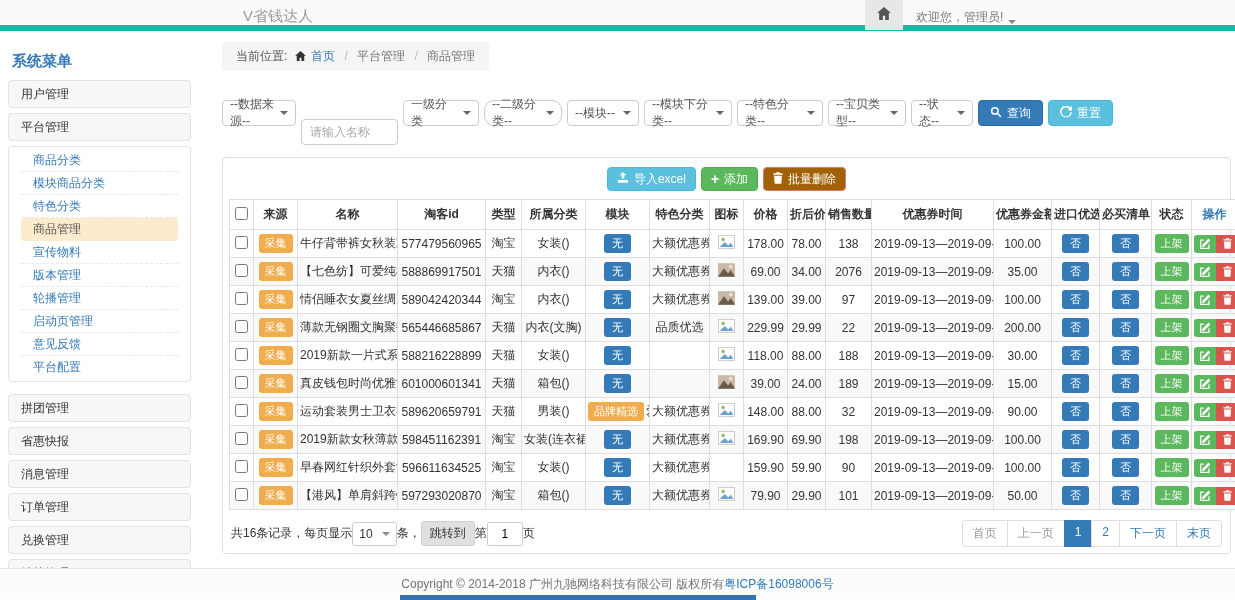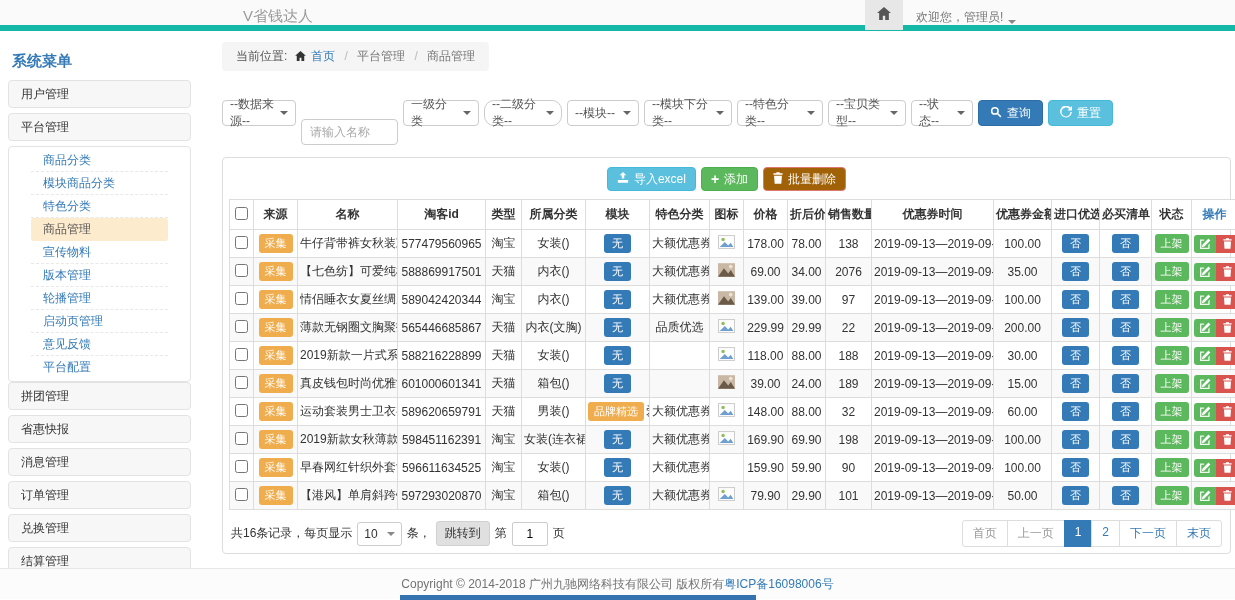--- a/index.html
+++ b/index.html
@@ -10,21 +10,21 @@
   .topbar { position:absolute; left:0; top:0; width:1235px; height:31px; background:#fafafa; border-bottom:6px solid #14b8a6; }
   .brand { position:absolute; left:243px; top:7px; font-size:15px; color:#9a9a9a; }
   .home-box { position:absolute; left:865px; top:0; width:38px; height:30px; background:#e7e7e7; display:flex; align-items:center; justify-content:center; cursor:pointer; }
   .welcome { position:absolute; left:916px; top:9px; color:#777; cursor:pointer; display:flex; align-items:flex-end; }
   .caret { display:inline-block; width:0; height:0; border:4px solid transparent; border-top:4px solid #888; margin-left:5px; transform:translateY(2px); }
 
   
   .sidebar { position:absolute; left:8px; top:42px; width:183px; }
   .side-title { color:#337ab7; font-weight:bold; font-size:15px; padding:10px 4px 9px 4px; }
   .grp { height:28px; line-height:26px; background:#f7f7f7; border:1px solid #e3e3e3; border-radius:4px; padding-left:12px; margin-bottom:5px; color:#333; cursor:pointer; }
-  .subpanel { border:1px solid #e3e3e3; border-radius:4px; background:#fff; margin-bottom:0; padding:2px 22px; }
+  .subpanel { border:1px solid #e3e3e3; border-radius:4px; background:#fff; margin-bottom:12px; padding:2px 12px; }
   .sub { height:23px; line-height:23px; padding-left:12px; color:#337ab7; border-bottom:1px dashed #e8e8e8; cursor:pointer; white-space:nowrap; }
   .sub:last-child { border-bottom:none; }
   .sub.active { background:#fdebcd; border-radius:3px; color:#575757; border-bottom:1px dashed transparent; }
 
   
   .main { position:absolute; left:222px; top:42px; width:1009px; }
   .breadcrumb { display:inline-block; background:#f5f5f5; border-radius:4px; padding:6px 14px; color:#777; margin-bottom:10px; }
   .breadcrumb .pfx { color:#555; }
   .breadcrumb a { color:#337ab7; text-decoration:none; cursor:pointer; }
   .breadcrumb .sep { color:#bbb; padding:0 6px; }
@@ -57,21 +57,21 @@
   .b-orange { background:#f0ad4e; color:#fff; border-radius:3px; padding:2px 6px; font-size:11px; display:inline-block; }
   .b-blue { background:#337ab7; color:#fff; border-radius:3px; padding:2px 8px; font-size:11px; display:inline-block; cursor:pointer; }
   .b-green { background:#5cb85c; color:#fff; border-radius:3px; padding:2px 6px; font-size:11px; display:inline-block; cursor:pointer; }
   .mod-txt { margin-left:2px; }
   .op-group { display:inline-flex; }
   .op-btn { width:22px; height:18px; display:inline-flex; align-items:center; justify-content:center; cursor:pointer; }
   .op-edit { background:#5cb85c; border-radius:3px 0 0 3px; }
   .op-del { background:#d9534f; border-radius:0 3px 3px 0; }
 
   .pagebar { display:flex; justify-content:space-between; align-items:center; margin-top:10px; padding:0 2px; }
-  .pb-left { display:flex; align-items:center; gap:5px; color:#333;justify-content:space-between; }
+  .pb-left { display:flex; align-items:center; color:#333;justify-content:space-between; }
   .pp-sel { height:24px; border:1px solid #ccc; border-radius:3px; background:#fff; display:inline-flex; align-items:center; padding:0 6px; gap:4px; cursor:pointer; }
   .jump-btn { background:#e0e0e0; border:1px solid #d0d0d0; border-radius:3px; padding:3px 8px; color:#333; cursor:pointer; }
   .page-input { width:36px; height:24px; border:1px solid #ccc; border-radius:2px; text-align:center; font-family:inherit; font-size:12px; }
   .pager { display:inline-flex; }
   .pager .pg { border:1px solid #ddd; padding:4px 10px; margin-left:-1px; color:#337ab7; background:#fff; cursor:pointer; }
   .pager .pg:first-child { border-radius:3px 0 0 3px; margin-left:0; }
   .pager .pg:last-child { border-radius:0 3px 3px 0; }
   .pager .pg.muted { color:#999; }
   .pager .pg.active { background:#337ab7; border-color:#337ab7; color:#fff; }
 
@@ -487,21 +487,21 @@
             <td>大额优惠券</td>
             <td><span><svg width="17" height="14" viewBox="0 0 20 16">
                   <rect x="0.5" y="0.5" width="19" height="15" fill="#fdfdfd" stroke="#c4c4c4"></rect>
                   <circle cx="6" cy="5" r="2" fill="#8fbc5a"></circle>
                   <path d="M2 14 L8 8 L12 12 L15 9 L18 14 Z" fill="#6f9fd0"></path>
                 </svg></span></td>
             <td>148.00</td>
             <td>88.00</td>
             <td>32</td>
             <td>2019-09-13—2019-09-15</td>
-            <td>60.00</td>
+            <td>90.00</td>
             <td><span class="b-blue">否</span></td>
             <td><span class="b-blue">否</span></td>
             <td><span class="b-green">上架</span></td>
             <td><span class="op-group">
                 <span class="op-btn op-edit">
                   <svg width="11" height="11" viewBox="0 0 16 16" fill="#fff">
                     <path d="M12.3 0.9l2.8 2.8-8.8 8.8-3.6.8.8-3.6z"></path>
                     <path d="M12 10v4H2V4h4V2H0v14h14v-8z" opacity="0.9"></path>
                   </svg>
                 </span>

